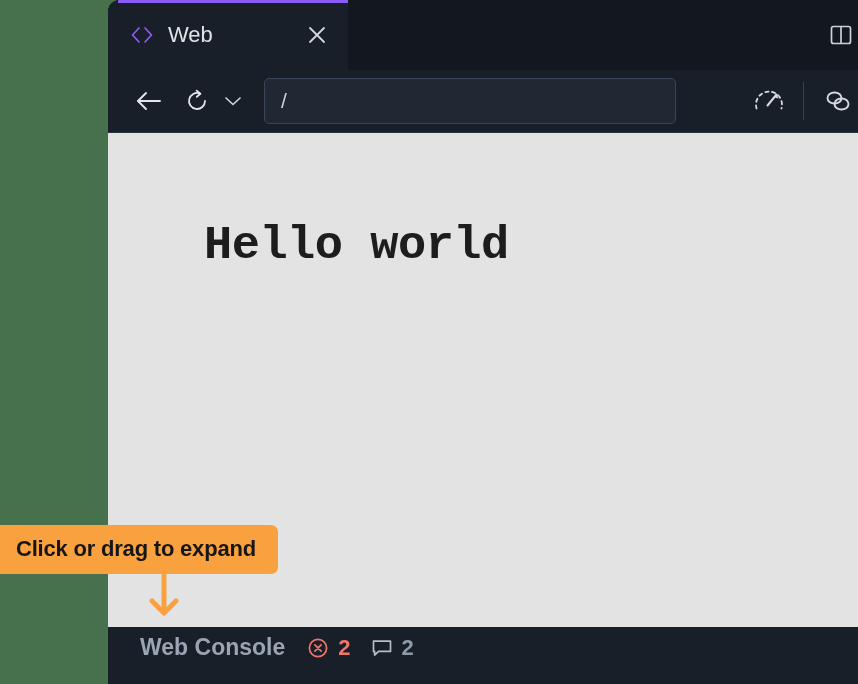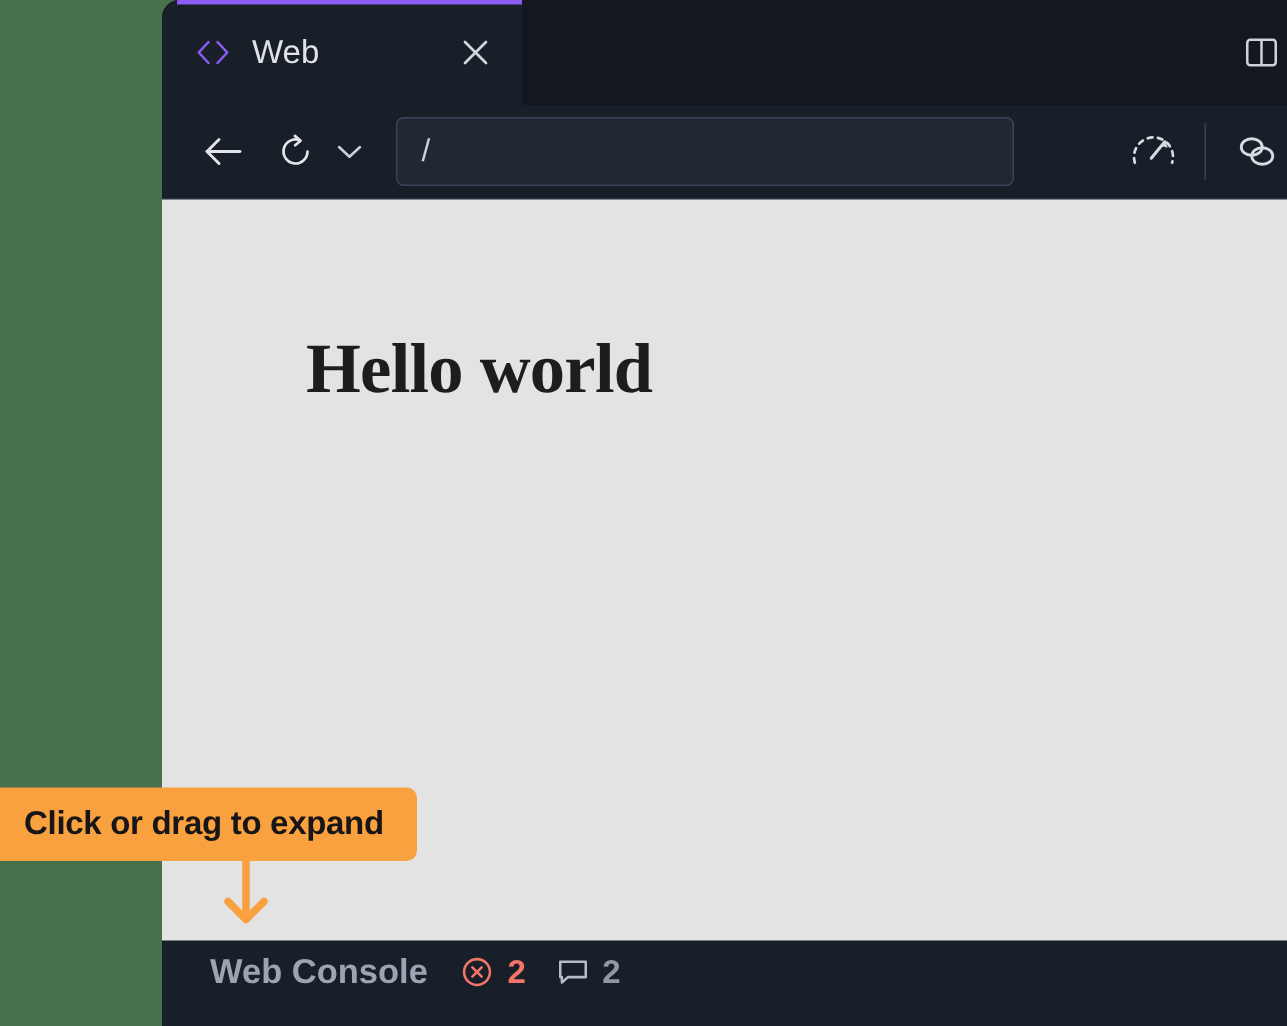--- a/index.html
+++ b/index.html
@@ -206,21 +206,21 @@
   }
 
   #page-heading {
     position: absolute;
     left: 96px;
     top: 86px;
     font-size: 47px;
     font-weight: bold;
     color: #1d1d1d;
     letter-spacing: -0.5px;
-    font-family: Liberation Serif, serif;
+    font-family: Liberation Mono, monospace;
   }
 
   
   #console-bar {
     flex: 0 0 57px;
     height: 57px;
     background: #181f28;
     display: flex;
     align-items: center;
     padding: 0 22px 16px 32px;

